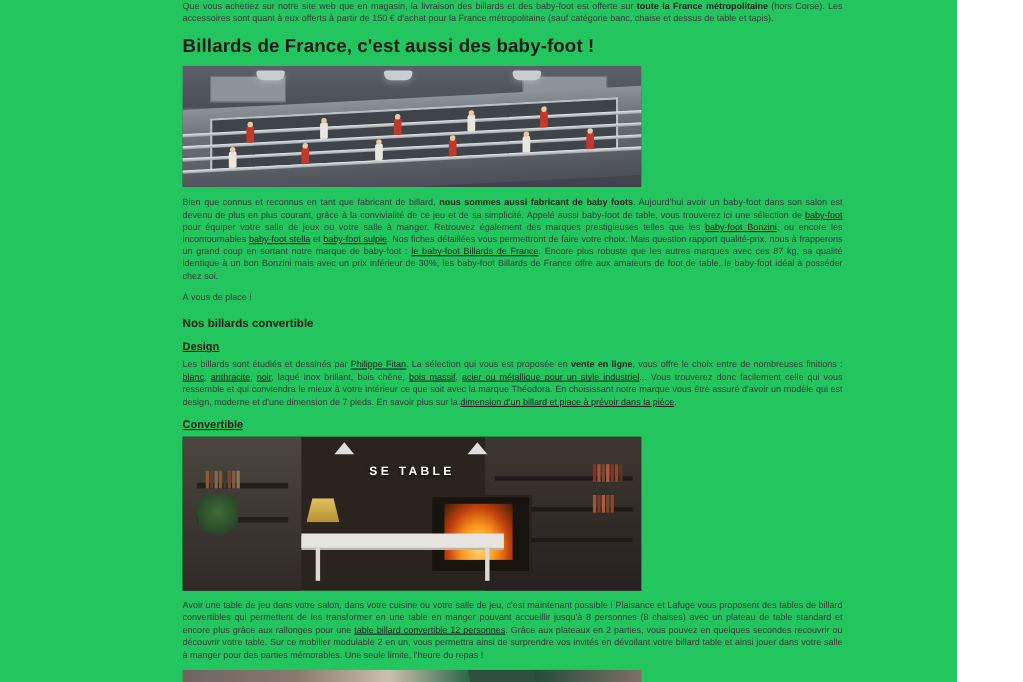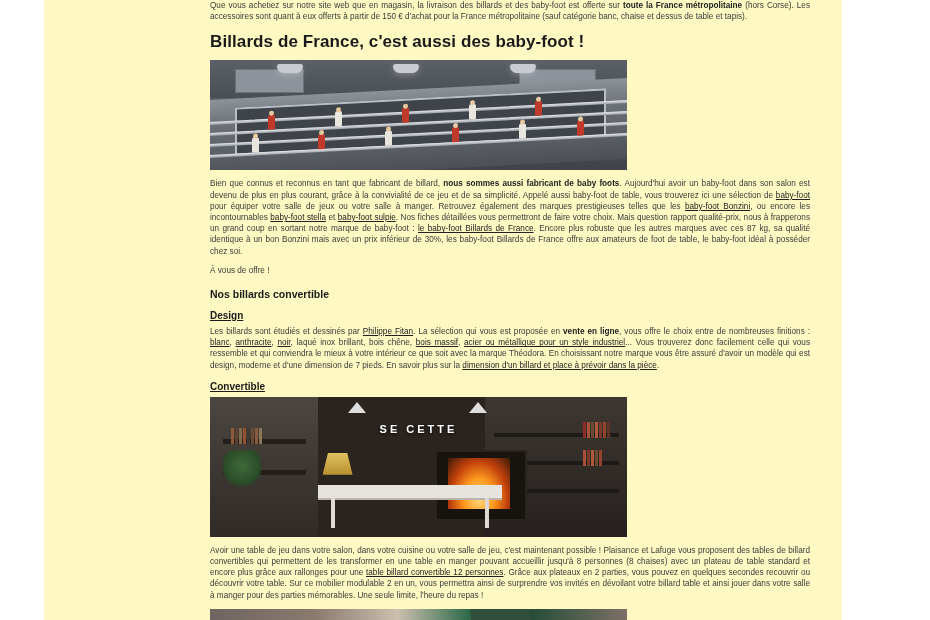--- a/index.html
+++ b/index.html
@@ -9,24 +9,23 @@
   }
   body {
     width: 930px;
     height: 620px;
     overflow: hidden;
     font-family: "Liberation Sans", sans-serif;
     color: #333333;
   }
   .page {
     position: relative;
-    width: 798px;
+    width: 870px;
     height: 620px;
-    background: #fef9c3;
-    margin-left: 44px;
+    background: #22c55e;
   }
   .content {
     position: absolute;
     left: 166px;
     top: 0;
     width: 600px;
   }
   p.body-text {
     font-size: 8.2px;
     line-height: 11.2px;
@@ -285,21 +284,21 @@
         <span class="bf-man red" style="left:26%"></span>
         <span class="bf-man white" style="left:42%"></span>
         <span class="bf-man red" style="left:58%"></span>
         <span class="bf-man white" style="left:74%"></span>
         <span class="bf-man red" style="left:88%"></span>
       </div>
     </div>
 
     <p class="body-text"><span>Bien que connus et reconnus en tant que fabricant de billard, </span><span class="bold">nous sommes aussi fabricant de baby foots</span><span>. Aujourd'hui avoir un baby-foot dans son salon est devenu de plus en plus courant, grâce à la convivialité de ce jeu et de sa simplicité. Appelé aussi baby-foot de table, vous trouverez ici une sélection de </span><a class="lnk">baby-foot</a><span> pour équiper votre salle de jeux ou votre salle à manger. Retrouvez également des marques prestigieuses telles que les </span><a class="lnk">baby-foot Bonzini</a><span>, ou encore les incontournables </span><a class="lnk">baby-foot stella</a><span> et </span><a class="lnk">baby-foot sulpie</a><span>. Nos fiches détaillées vous permettront de faire votre choix. Mais question rapport qualité-prix, nous à frapperons un grand coup en sortant notre marque de baby-foot : </span><a class="lnk">le baby-foot Billards de France</a><span>. Encore plus robuste que les autres marques avec ces 87 kg, sa qualité identique à un bon Bonzini mais avec un prix inférieur de 30%, les baby-foot Billards de France offre aux amateurs de foot de table, le baby-foot idéal à posséder chez soi.</span></p>
 
-    <p class="body-text tight">À vous de offre !</p>
+    <p class="body-text tight">À vous de place !</p>
 
     <h3 class="sub-title">Nos billards convertible</h3>
 
     <h4 class="small-title">Design</h4>
 
     <p class="body-text"><span>Les billards sont étudiés et dessinés par </span><a class="lnk">Philippe Fitan</a><span>. La sélection qui vous est proposée en </span><span class="bold">vente en ligne</span><span>, vous offre le choix entre de nombreuses finitions : </span><a class="lnk">blanc</a><span>, </span><a class="lnk">anthracite</a><span>, </span><a class="lnk">noir</a><span>, laqué inox brillant, bois chêne, </span><a class="lnk">bois massif</a><span>, </span><a class="lnk">acier ou métallique pour un style industriel</a><span>... Vous trouverez donc facilement celle qui vous ressemble et qui conviendra le mieux à votre intérieur ce que soit avec la marque Théodora. En choisissant notre marque vous être assuré d'avoir un modèle qui est design, moderne et d'une dimension de 7 pieds. En savoir plus sur la </span><a class="lnk">dimension d'un billard et place à prévoir dans la pièce</a><span>.</span></p>
 
     <h4 class="small-title">Convertible</h4>
 
     <div class="figure convertible">
@@ -338,21 +337,21 @@
           <i style="background:#93442f"></i>
         </div>
       <div class="cv-fireframe"></div>
       <div class="cv-fire"></div>
       <div class="cv-lamp"></div>
       <div class="cv-table"></div>
       <div class="cv-leg" style="left:29%"></div>
       <div class="cv-leg" style="left:66%"></div>
       <div class="cv-tri" style="left:33%"></div>
       <div class="cv-tri" style="left:62%"></div>
-      <div class="cv-text2">SE CETTE</div>
+      <div class="cv-text2">SE TABLE</div>
     </div>
 
     <p class="body-text"><span>Avoir une table de jeu dans votre salon, dans votre cuisine ou votre salle de jeu, c'est maintenant possible ! Plaisance et Lafuge vous proposent des tables de billard convertibles qui permettent de les transformer en une table en manger pouvant accueillir jusqu'à 8 personnes (8 chaises) avec un plateau de table standard et encore plus grâce aux rallonges pour une </span><a class="lnk">table billard convertible 12 personnes</a><span>. Grâce aux plateaux en 2 parties, vous pouvez en quelques secondes recouvrir ou découvrir votre table. Sur ce mobilier modulable 2 en un, vous permettra ainsi de surprendre vos invités en dévoilant votre billard table et ainsi jouer dans votre salle à manger pour des parties mémorables. Une seule limite, l'heure du repas !</span></p>
 
 
     <div class="figure innovant">
 
       <div class="inv-blob3"></div>
     </div>
 

